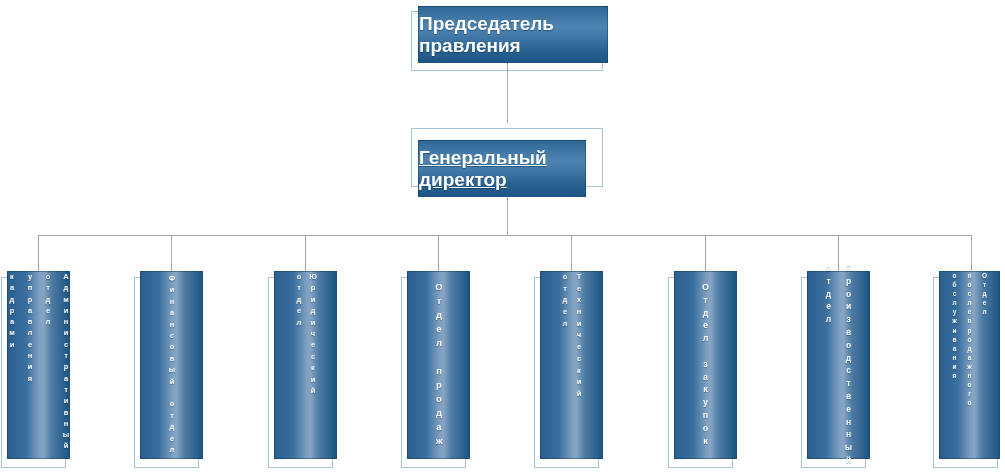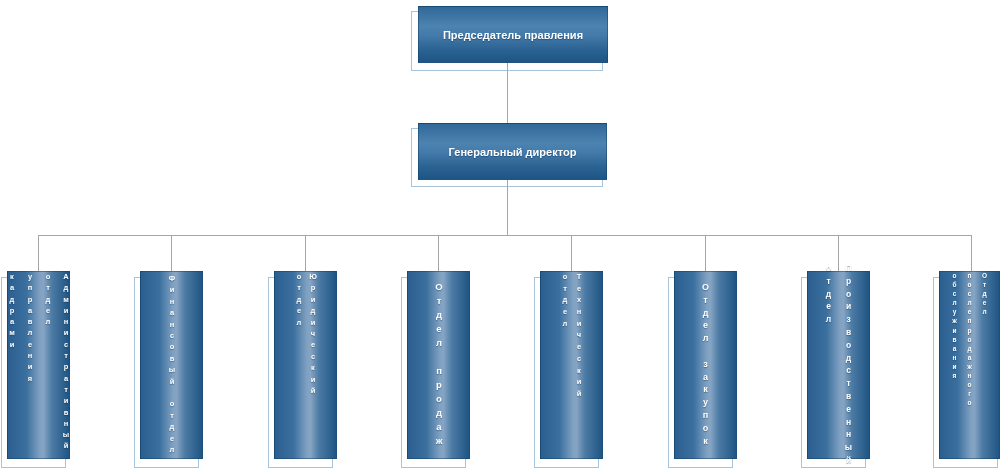--- a/index.html
+++ b/index.html
@@ -8,21 +8,21 @@
     position:relative;width:1005px;height:473px;background:#ffffff;
     font-family:"Liberation Sans","DejaVu Sans",sans-serif;overflow:hidden;
   }
   
   .bracket{position:absolute;border:1px solid #a7c4da;background:transparent;z-index:1;}
   
   .conn{position:absolute;background:#a6a6a6;z-index:2;}
   
   .nodeh{
     position:absolute;z-index:3;display:flex;align-items:center;justify-content:center;
-    width:190px;height:57px;color:#fff;font-weight:700;font-size:11px;
+    width:190px;height:57px;color:#fff;font-weight:700;font-size:19px;
     text-shadow:0 1px 1px rgba(8,40,70,.45);
     background:linear-gradient(180deg,#306898 0%,#4d83b0 35%,#447aa9 52%,#2a6292 78%,#1d5586 100%);
     border:1px solid rgba(16,60,96,.45);
   }
   
   .nodev{
     position:absolute;z-index:3;display:flex;align-items:center;justify-content:center;
     top:271px;width:63px;height:188px;
     background:linear-gradient(90deg,#2a5f90 0%,#3a6f9e 30%,#7fa0c1 52%,#86a5c4 58%,#4c7ba4 72%,#1f5584 100%);
     border:1px solid rgba(16,60,96,.45);
@@ -65,21 +65,21 @@
   <div class="conn" style="left:438px;top:235px;width:1px;height:36px;"></div>
   <div class="conn" style="left:571px;top:235px;width:1px;height:36px;"></div>
   <div class="conn" style="left:705px;top:235px;width:1px;height:36px;"></div>
   <div class="conn" style="left:838px;top:235px;width:1px;height:36px;"></div>
   <div class="conn" style="left:971px;top:235px;width:1px;height:36px;"></div>
 
   <div class="nodeh" style="left:418px;top:6px;">
     <span>Председатель правления</span>
   </div>
 
-  <div class="nodeh" style="left:418px;top:123px;width:189px;">
+  <div class="nodeh" style="left:418px;top:140px;width:168px;text-decoration:underline;">
     <span>Генеральный директор</span>
   </div>
 
   <div class="nodev" style="left:7px;">
     <span class="vtext d0">Административный
 отдел
 управления кадрами</span>
   </div>
   <div class="nodev" style="left:140px;">
     <span class="vtext d1">Финансовый отдел</span>

